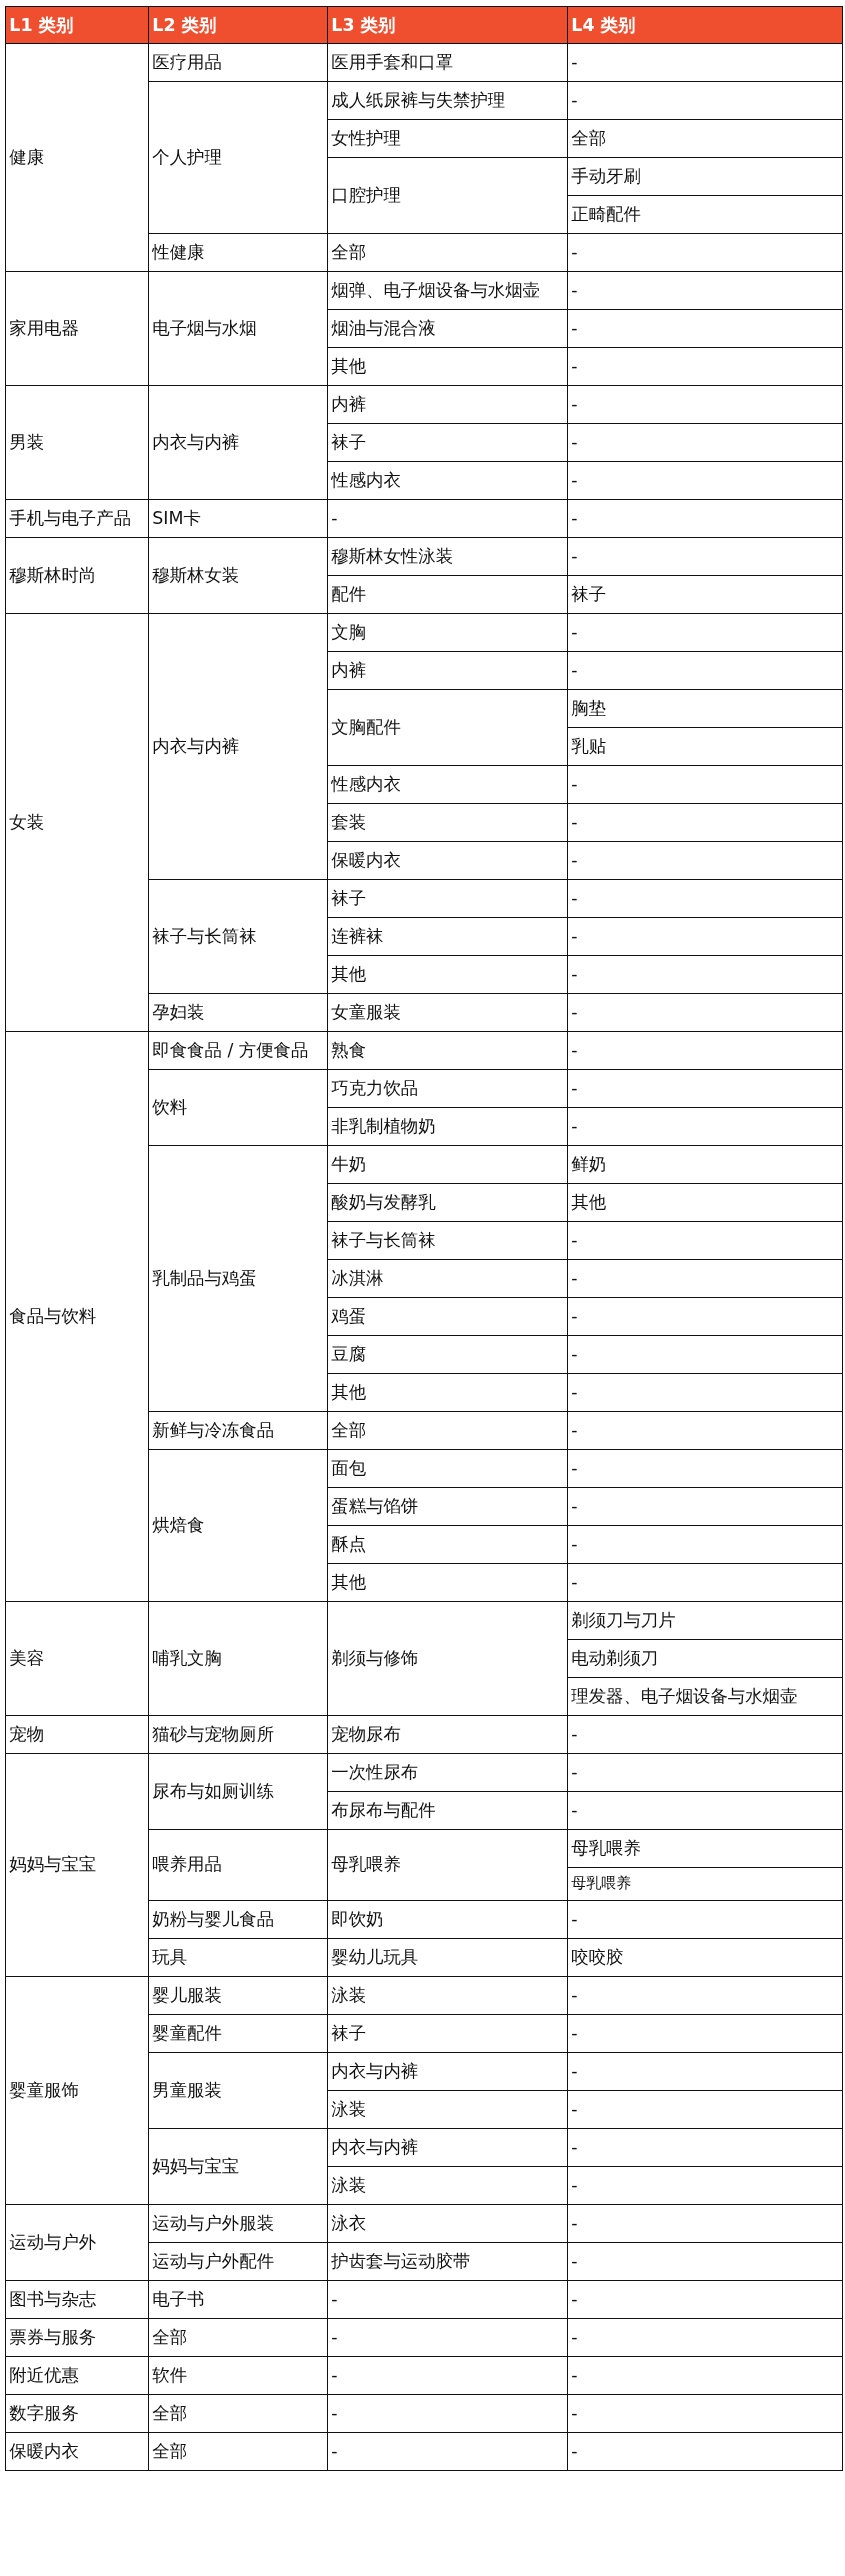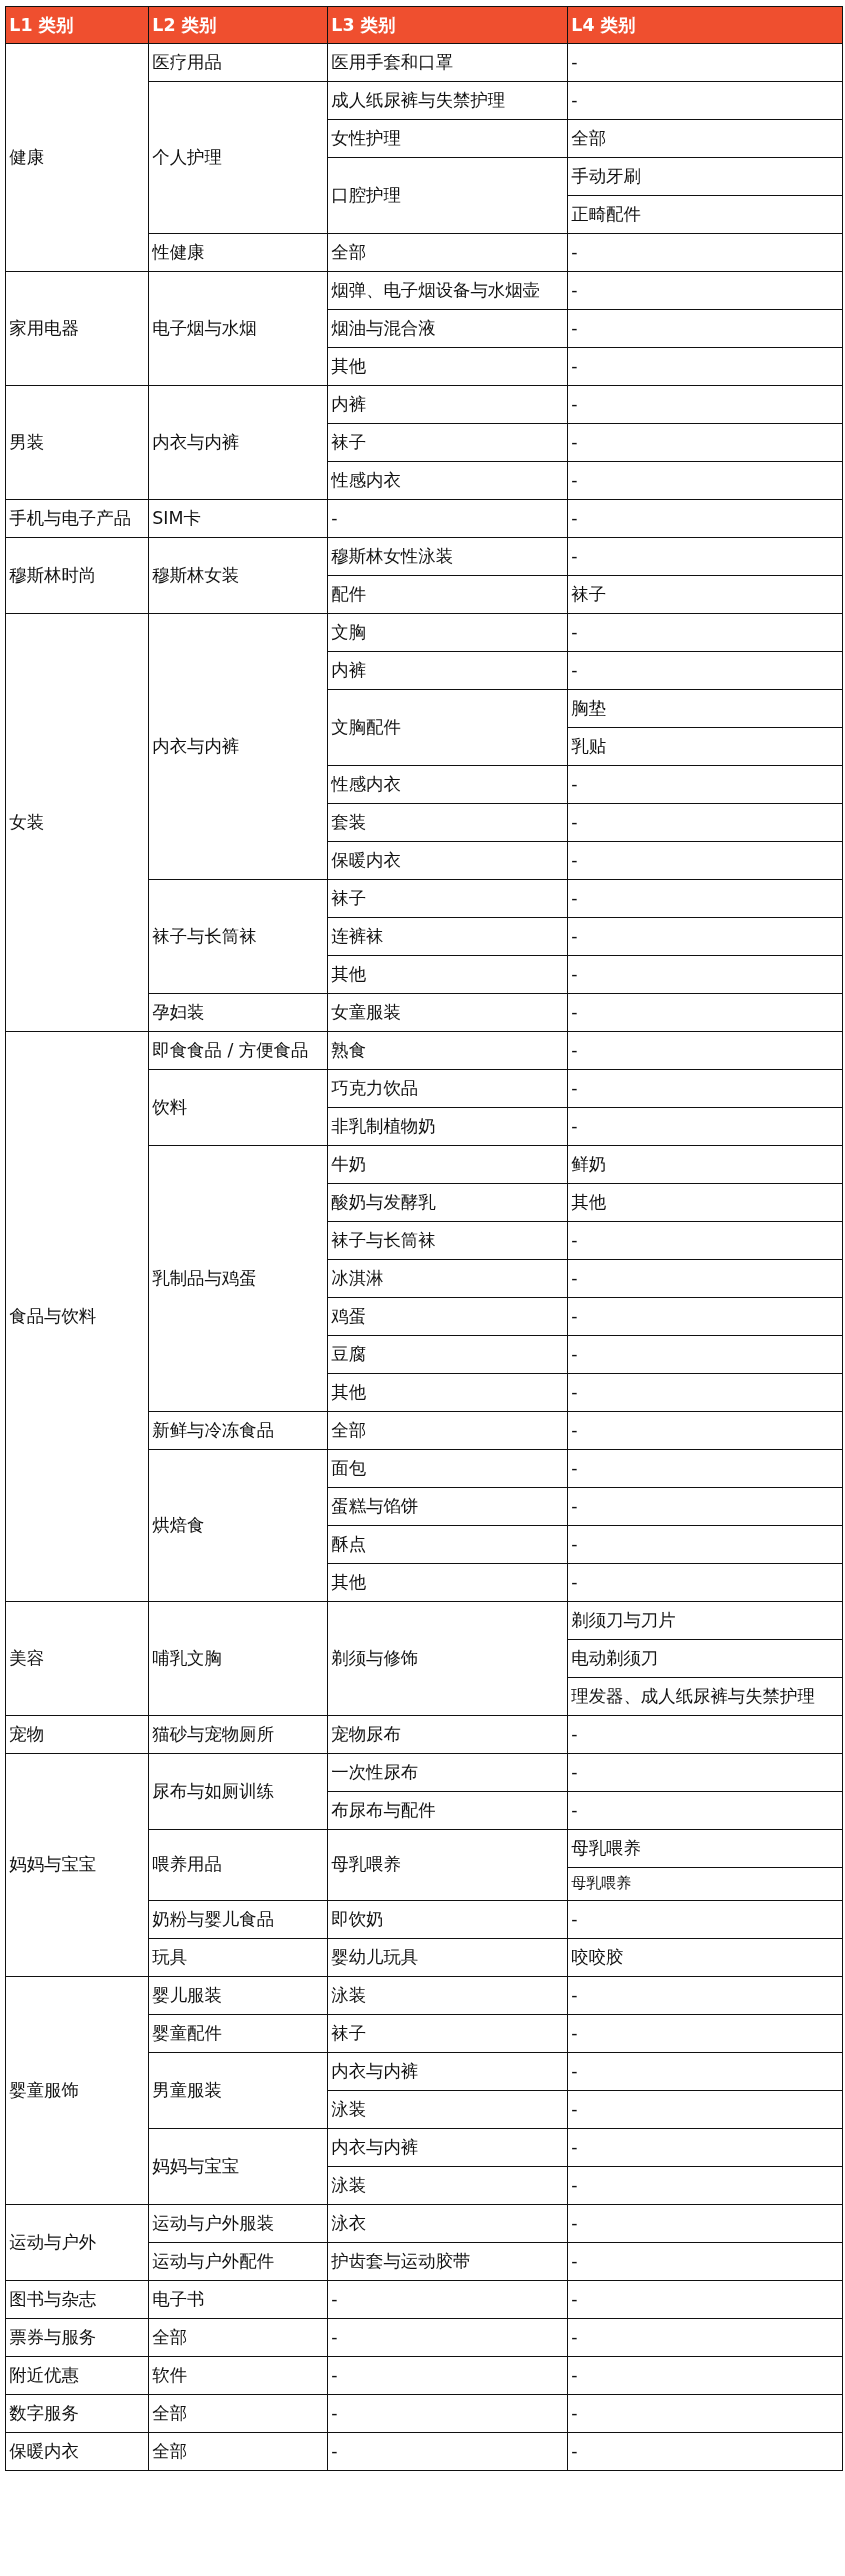--- a/index.html
+++ b/index.html
@@ -247,21 +247,21 @@
         <tr>
           <td rowspan="3">美容</td>
           <td rowspan="3">哺乳文胸</td>
           <td rowspan="3">剃须与修饰</td>
           <td>剃须刀与刀片</td>
         </tr>
         <tr>
           <td>电动剃须刀</td>
         </tr>
         <tr>
-          <td>理发器、成人纸尿裤与失禁护理</td>
+          <td>理发器、电子烟设备与水烟壶</td>
         </tr>
         <tr>
           <td>宠物</td>
           <td> 猫砂与宠物厕所</td>
           <td>宠物尿布</td>
           <td>-</td>
         </tr>
         <tr>
           <td rowspan="6">妈妈与宝宝</td>
           <td rowspan="2">尿布与如厕训练</td>

